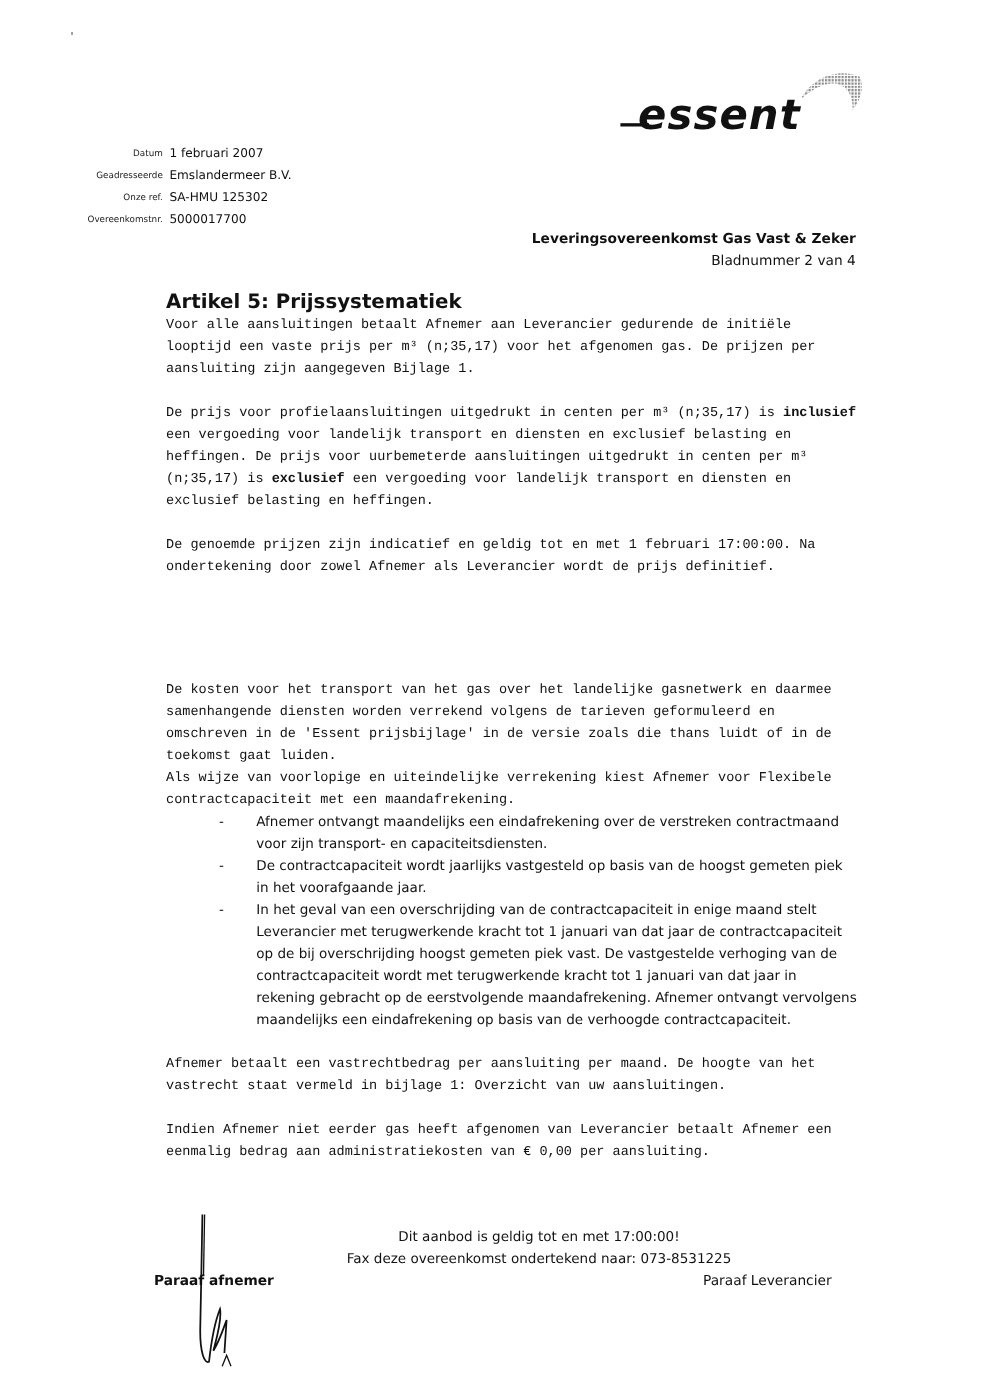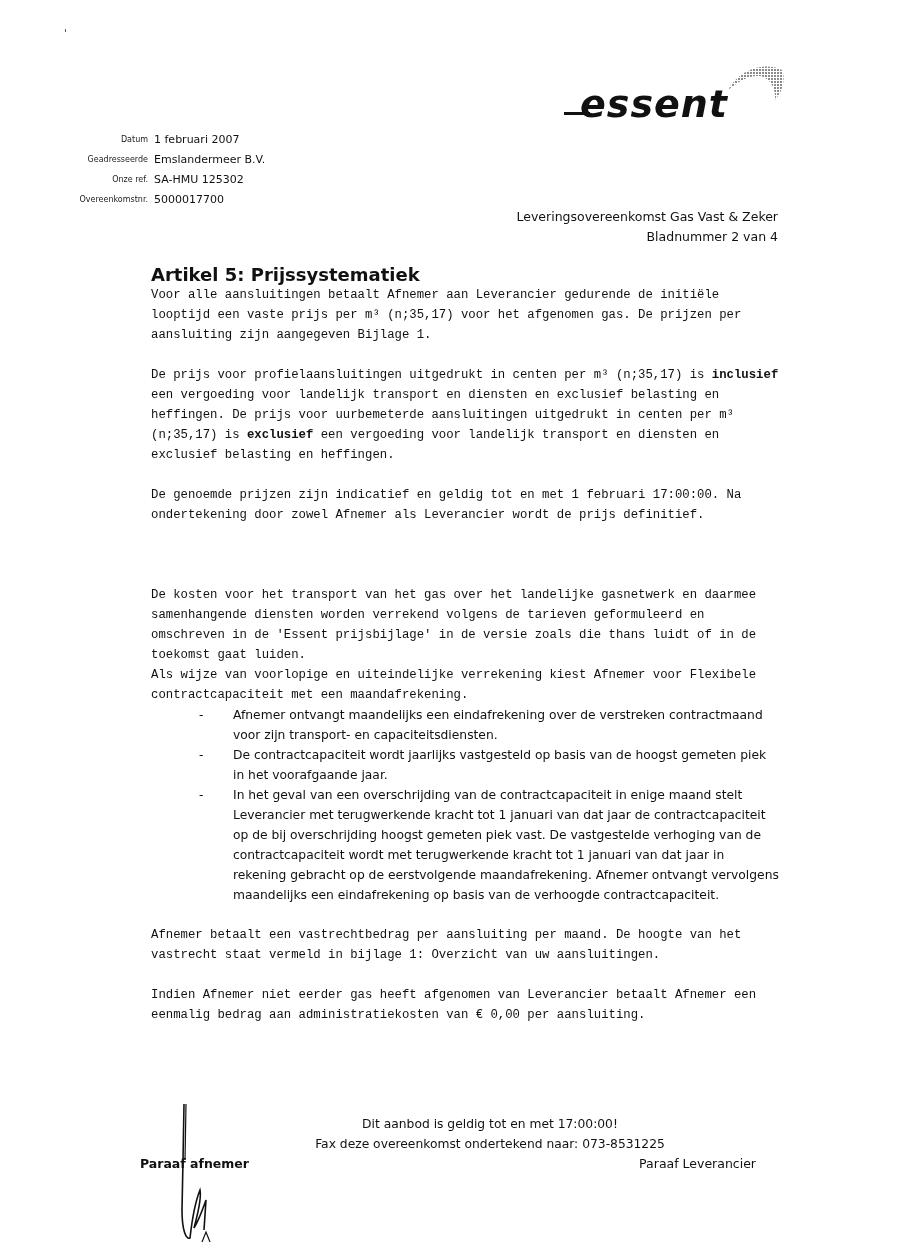--- a/index.html
+++ b/index.html
@@ -19,21 +19,21 @@
     }
     .logo-dash { position: absolute; left: 4px; top: 52px; width: 26px; height: 3px; background: #111; }
     .logo-swoosh { position: absolute; left: 160px; top: 0px; width: 70px; height: 50px; }
 
     
     .meta { left: 20px; top: 129px; }
     .meta-row { display: flex; height: 20px; align-items: center; }
     .meta-label { width: 128px; text-align: right; font-size: 8px; padding-right: 6px; color: #222; }
     .meta-value { font-size: 11px; color: #111; }
 
-    .doc-title { right: 122px; top: 209px; font-size: 12.5px; font-weight: normal; text-align: center; }
+    .doc-title { right: 122px; top: 209px; font-size: 12.5px; font-weight: bold; text-align: center; }
     .doc-page { right: 122px; top: 229px; font-size: 12.5px; text-align: right; }
 
     
     .body-text { left: 151px; top: 265px; width: 630px; font-size: 12.3px; line-height: 20px; }
     .body-text p { margin: 0 0 20px 0; font-family: Liberation Mono, monospace; }
     .body-text h3 { margin: 0; font-size: 18px; font-weight: bold; line-height: 20px; }
     .bullets { list-style: none; margin: 0 0 20px 0; padding: 0; }
     .bullets li { position: relative; padding-left: 82px; }
     .bullets li .dash { position: absolute; left: 48px; top: 0; }
     b.em { font-weight: bold; }
@@ -81,21 +81,21 @@
   </div>
 </div>
 
 <div class="abs doc-title">Leveringsovereenkomst Gas Vast &amp; Zeker</div>
 <div class="abs doc-page">Bladnummer 2 van  4</div>
 
 <div class="abs body-text">
   <h3>Artikel 5: Prijssystematiek</h3>
   <p>Voor alle aansluitingen betaalt Afnemer aan Leverancier gedurende de initiële looptijd een vaste prijs per m³ (n;35,17) voor het afgenomen gas. De prijzen per aansluiting zijn aangegeven Bijlage 1.</p>
   <p><span>De prijs voor profielaansluitingen uitgedrukt in centen per m³ (n;35,17) is </span><b class="em">inclusief</b><span> een vergoeding voor landelijk transport en diensten en exclusief belasting en heffingen. De prijs voor uurbemeterde aansluitingen uitgedrukt in centen per m³ (n;35,17) is </span><b class="em">exclusief</b><span> een vergoeding voor landelijk transport en diensten en exclusief belasting en heffingen.</span></p>
-  <p style="margin-bottom:60px;">De genoemde prijzen zijn indicatief en geldig tot en met 1 februari 17:00:00. Na ondertekening door zowel Afnemer als Leverancier wordt de prijs definitief.</p>
+  <p style="margin-bottom:92px;">De genoemde prijzen zijn indicatief en geldig tot en met 1 februari 17:00:00. Na ondertekening door zowel Afnemer als Leverancier wordt de prijs definitief.</p>
   <p style="margin-bottom:0;">De kosten voor het transport van het gas over het landelijke gasnetwerk en daarmee samenhangende diensten worden verrekend volgens de tarieven geformuleerd en omschreven in de 'Essent prijsbijlage' in de versie zoals die thans luidt of in de toekomst gaat luiden.</p>
   <p style="margin-bottom:0;">Als wijze van voorlopige en uiteindelijke verrekening kiest Afnemer voor Flexibele contractcapaciteit met een maandafrekening.</p>
   <ul class="bullets">
     <li><span class="dash">-</span><span>Afnemer ontvangt maandelijks een eindafrekening over de verstreken contractmaand voor zijn transport- en capaciteitsdiensten.</span></li>
     <li><span class="dash">-</span><span>De contractcapaciteit wordt jaarlijks vastgesteld op basis van de hoogst gemeten piek in het voorafgaande jaar.</span></li>
     <li><span class="dash">-</span><span>In het geval van een overschrijding van de contractcapaciteit in enige maand stelt Leverancier met terugwerkende kracht tot 1 januari van dat jaar de contractcapaciteit op de bij overschrijding hoogst gemeten piek vast. De vastgestelde verhoging van de contractcapaciteit wordt met terugwerkende kracht tot 1 januari van dat jaar in rekening gebracht op de eerstvolgende maandafrekening. Afnemer ontvangt vervolgens maandelijks een eindafrekening op basis van de verhoogde contractcapaciteit.</span></li>
   </ul>
   <p>Afnemer betaalt een vastrechtbedrag per aansluiting per maand. De hoogte van het vastrecht staat vermeld in bijlage 1: Overzicht van uw aansluitingen.</p>
   <p>Indien Afnemer niet eerder gas heeft afgenomen van Leverancier  betaalt Afnemer een eenmalig bedrag aan administratiekosten van € 0,00 per aansluiting.</p>
 </div>

